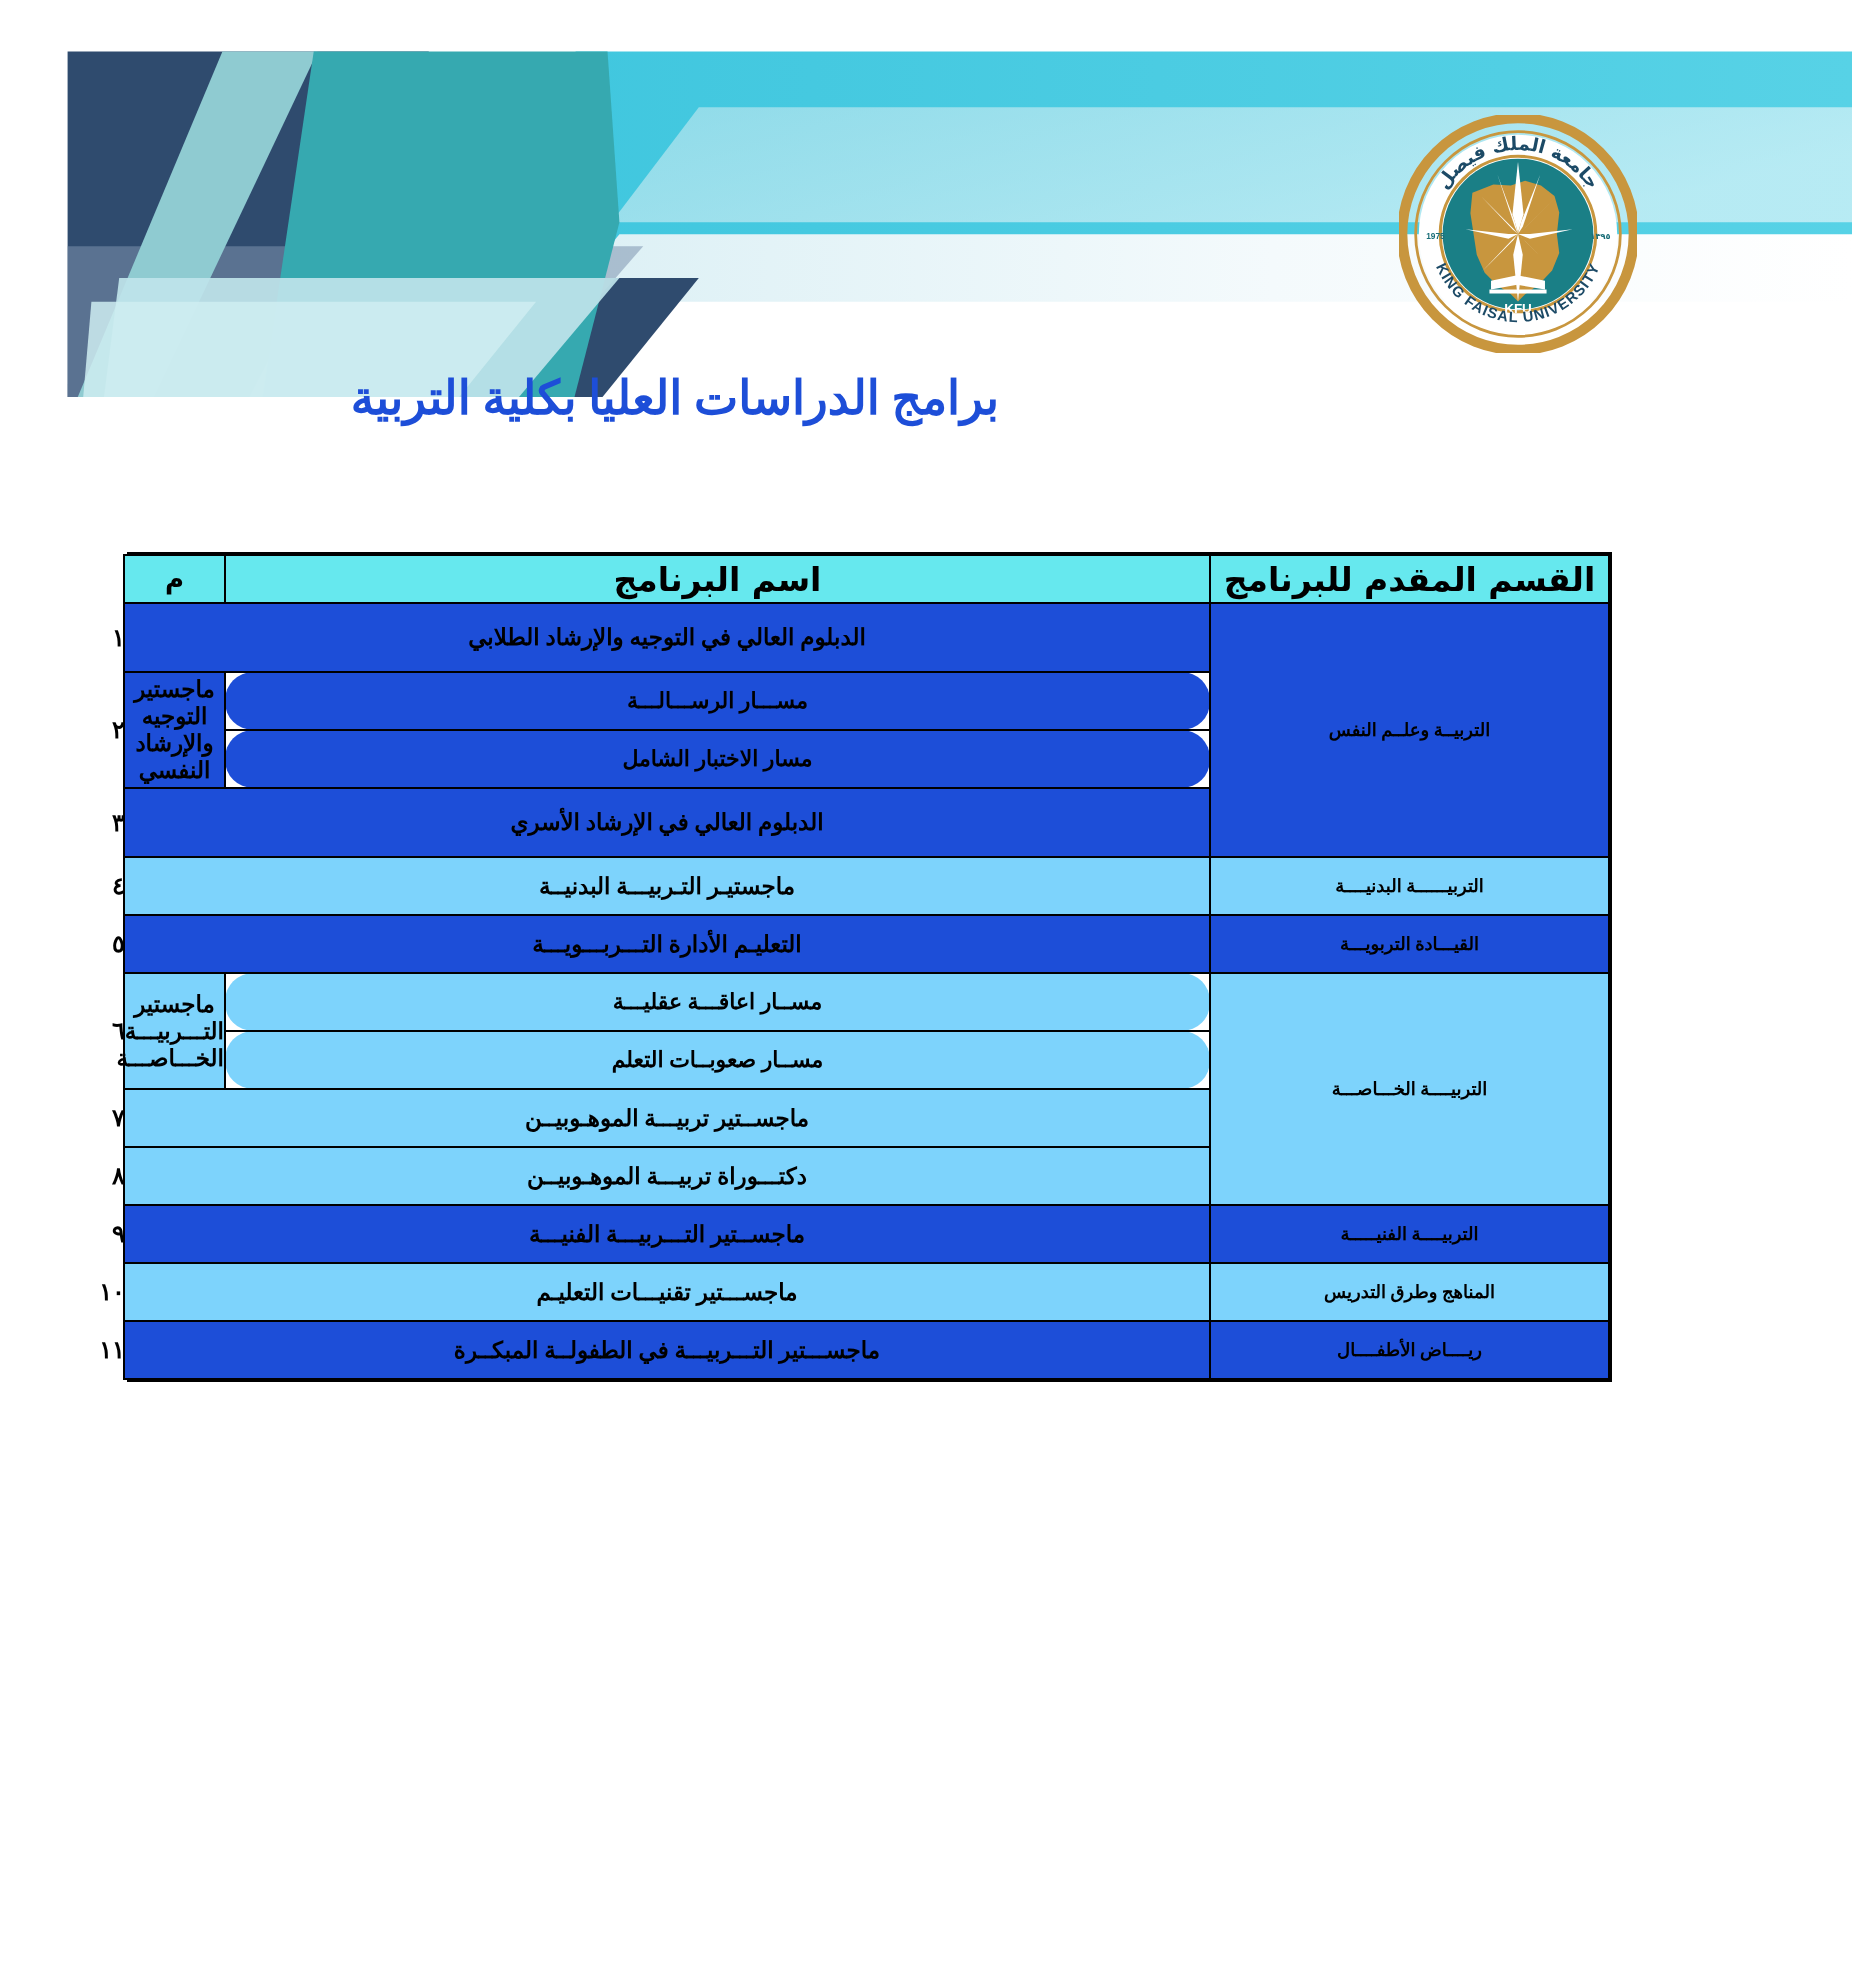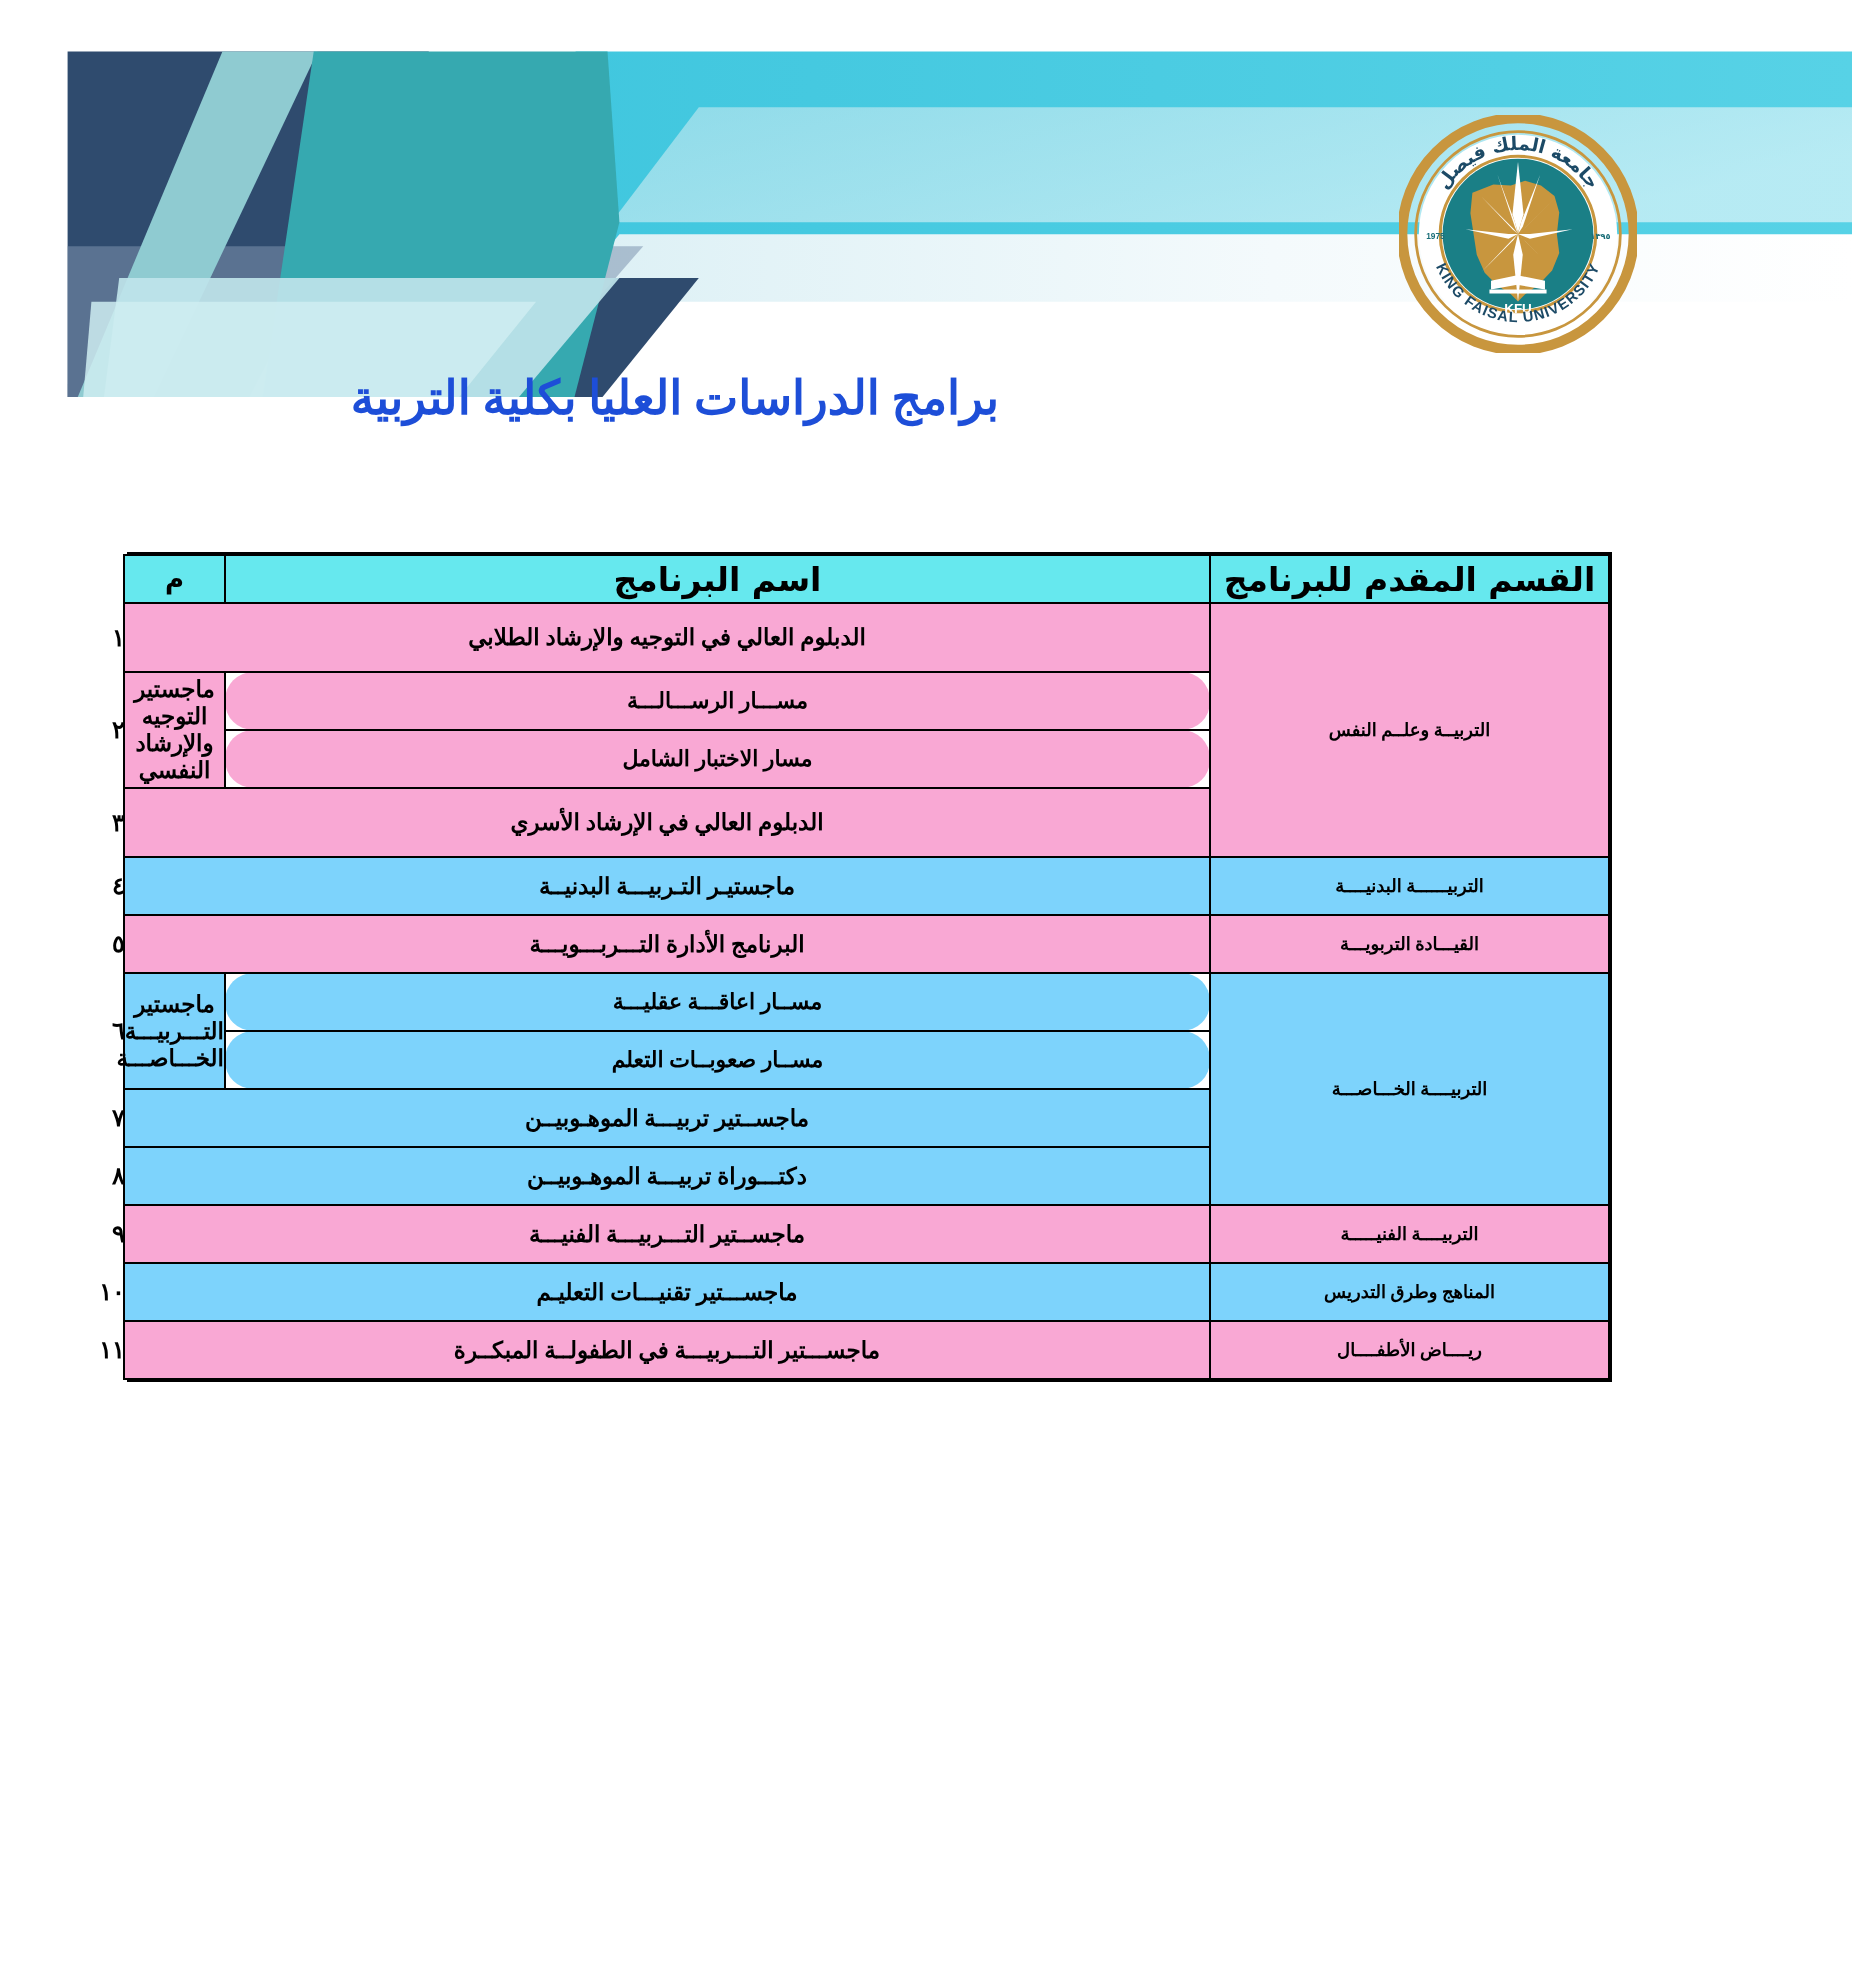--- a/index.html
+++ b/index.html
@@ -83,21 +83,21 @@
   thead th {
     background: #66E8EE;
     height: 46px;
     font-size: 33px;
     font-family: "DejaVu Sans", "Liberation Sans", sans-serif;
     font-weight: bold;
   }
   thead th.h-num { font-size: 26px; }
 
   td.shade-dark  { background: #7dd3fc; }
-  td.shade-light { background: #f9a8d4; }
+  td.shade-light { background: #1d4ed8; }
 
   td.cell-num {
     font-size: 24px;
     font-family: "Liberation Serif", "DejaVu Serif", serif;
   }
   td.cell-name {
     font-size: 23px;
     font-family: "Liberation Serif", "DejaVu Serif", serif;
     padding: 10.3px 8px;
   }
@@ -258,21 +258,21 @@
       </tr>
 
       <tr>
         <td class="cell-dept shade-dark">التربيــــــة البدنيــــة</td>
         <td class="cell-name shade-dark r-mid" colspan="2">ماجستيـر التـربيـــة البدنيــة</td>
         <td class="cell-num shade-dark">٤</td>
       </tr>
 
       <tr>
         <td class="cell-dept shade-light">القيـــادة التربويـــة</td>
-        <td class="cell-name shade-light r-mid" colspan="2">البرنامج الأدارة التـــربـــويـــة</td>
+        <td class="cell-name shade-light r-mid" colspan="2">التعليـم الأدارة التـــربـــويـــة</td>
         <td class="cell-num shade-light">٥</td>
       </tr>
 
       <tr>
         <td class="cell-dept shade-dark" rowspan="4">التربيــــة الخـــاصـــة</td>
         <td class="cell-track shade-dark r-mid">مســار اعاقـــة عقليـــة</td>
         <td class="cell-name shade-dark" rowspan="2">ماجستير التـــربيـــة الخـــاصـــة</td>
         <td class="cell-num shade-dark" rowspan="2">٦</td>
       </tr>
       <tr>

